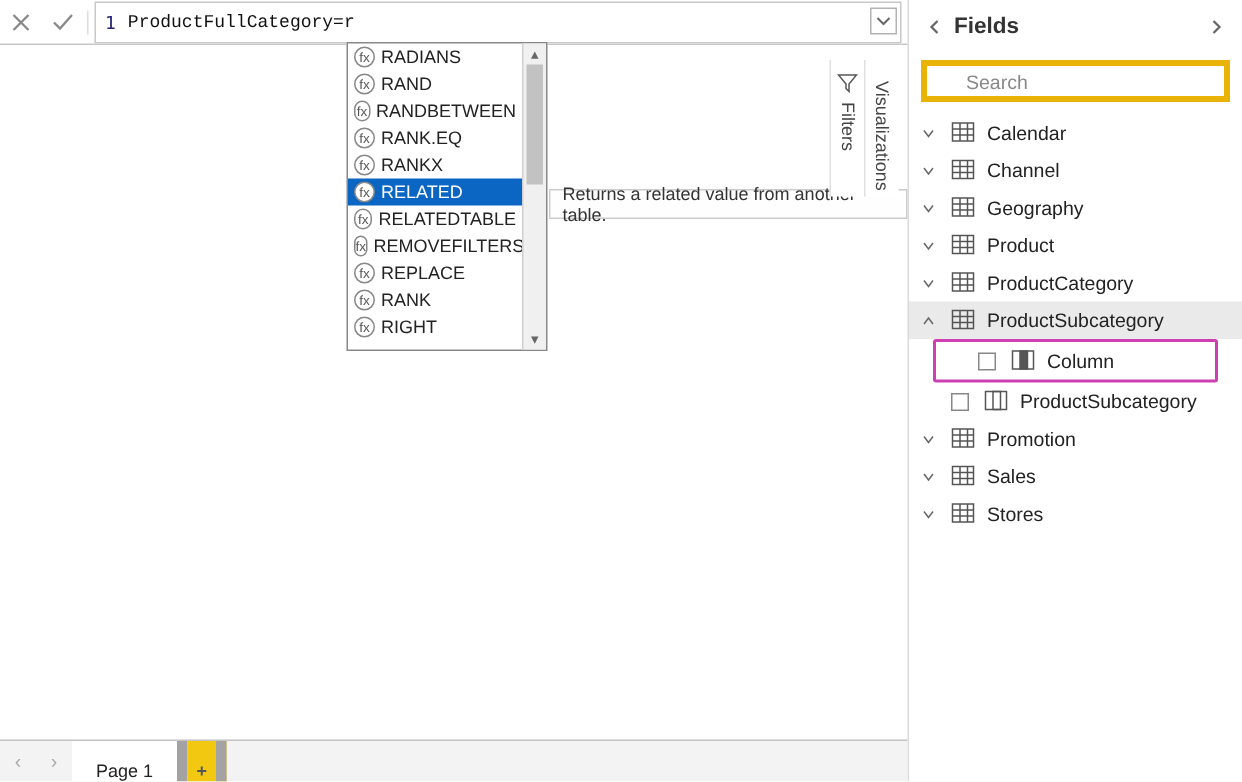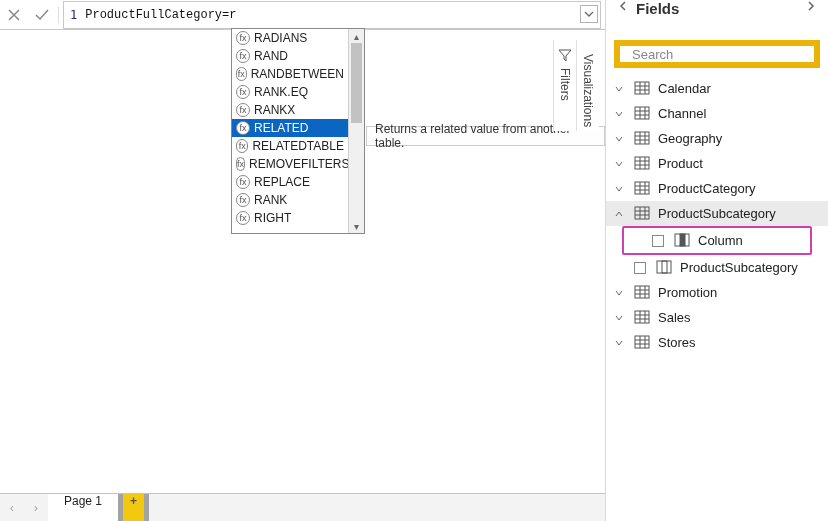--- a/index.html
+++ b/index.html
@@ -14,42 +14,42 @@
   .linenum { color:#227; font-family:Consolas,monospace; font-size:12px; margin-right:8px; }
   .expr { color:#111; font-family:Liberation Mono, monospace; font-size:12px; }
   .expand-btn { position:absolute; right:2px; top:3px; width:18px; height:18px; border:1px solid #b3b3b3; display:flex; align-items:center; justify-content:center; color:#666; }
 
   .panes-labels { position:absolute; top:40px; right:6px; display:flex; flex-direction:row; gap:0; }
   .vlabel { display:flex; flex-direction:column; align-items:center; padding:8px 4px 4px 4px; border-left:1px solid #e0e0e0; background:#fff; }
   .vlabel-txt { writing-mode:vertical-rl; transform:none; font-size:12px; color:#444; margin-top:6px; }
 
   .tabstrip { position:absolute; left:0; bottom:0; right:0; height:28px; border-top:1px solid #c4c4c4; background:#f3f3f3; display:flex; align-items:stretch; }
   .nav-arrow { width:24px; display:flex; align-items:center; justify-content:center; color:#aaa; }
-  .tab { padding:0 16px; display:flex; align-items:flex-start; border-right:5px solid #a3a3a3; background:#fff; font-size:12px;}
+  .tab { padding:0 16px; display:flex; align-items:flex-end; border-right:7px solid #a3a3a3; background:#fff; font-size:12px;}
   .tab.add { background:#f2c811; width:26px; padding:0; justify-content:center; font-weight:bold; color:#555;}
 
   .autocomplete { position:absolute; left:231px; top:28px; width:134px; height:206px; border:1px solid #888; background:#fff; display:flex; }
   .ac-list { flex:1; overflow:hidden; }
   .ac-item { height:18px; display:flex; align-items:center; padding:0 4px; gap:4px; font-size:12px; font-family:"Segoe UI",Arial,sans-serif; white-space:nowrap;}
   .ac-item.sel { background:#0a66c2; color:#fff; }
   .fx-icon { display:flex; align-items:center; justify-content:center; width:14px; height:14px; border:1px solid #888; border-radius:7px; font-size:9px; color:#555; background:#fff; }
   .ac-item.sel .fx-icon { color:#555; }
   .ac-scroll { width:16px; background:#f0f0f0; border-left:1px solid #d0d0d0; position:relative;}
   .ac-scroll .thumb { position:absolute; left:2px; right:2px; top:14px; height:80px; background:#c2c2c2; }
   .ac-scroll .arrow { position:absolute; left:0; right:0; height:14px; display:flex; align-items:center; justify-content:center; font-size:10px; color:#666;}
   .ac-scroll .arrow.top{top:0;} .ac-scroll .arrow.bot{bottom:0;}
 
   .tooltip { position:absolute; left:366px; top:126px; height:20px; background:#fefefe; border:1px solid #ccc; padding:2px 8px; font-size:12px; color:#333; display:flex; align-items:center;}
 
   .side { width:222px; background:#fff; display:flex; flex-direction:column; }
-  .fields-header { display:flex; height:36px; padding:0 12px; border-bottom:1px solid transparent; }
+  .fields-header { display:flex; align-items:center; height:36px; padding:0 12px; border-bottom:1px solid transparent; }
   .fields-title { font-size:15px; font-weight:600; color:#333; flex:1;}
   .chev {color:#666;}
   .search-row { padding:4px 8px; }
-  .search-box { display:flex; align-items:center; border:6px solid #eab308; height:28px; padding:0 6px; gap:6px; color:#666;}
+  .search-box { display:flex; align-items:center; border:4px solid #eab308; height:28px; padding:0 20px; gap:6px; color:#666;}
   .search-input::placeholder{color:#888;}
   .search-input { border:none; outline:none; flex:1; font-size:13px; background:transparent;}
   .tree { flex:1; overflow:auto; padding:4px 0;}
   .tree-row { display:flex; align-items:center; height:25px; padding-left:8px; gap:8px; font-size:13px; color:#222;}
   .tree-row.hover{ background:#eaeaea; }
   .tree-row .caret{ width:12px; color:#666; font-size:10px; }
   .tree-row .ticon{ width:16px; height:16px; display:inline-flex;}
   .tree-row.child{ padding-left:28px; }
   .chk { width:12px; height:12px; border:1px solid #888; margin-right:2px; }
   .highlight-box { border:2px solid #ce3fb2; border-radius:2px; margin:0 16px;}

